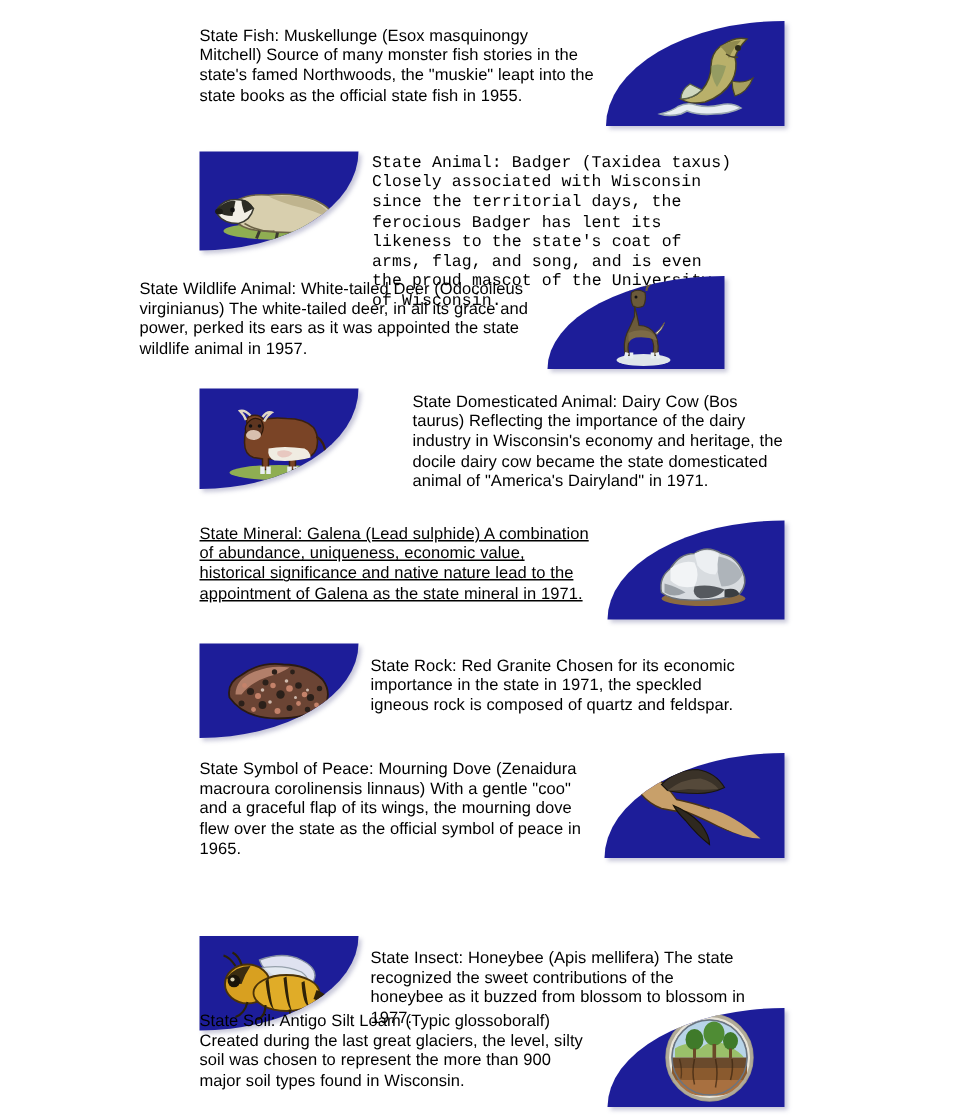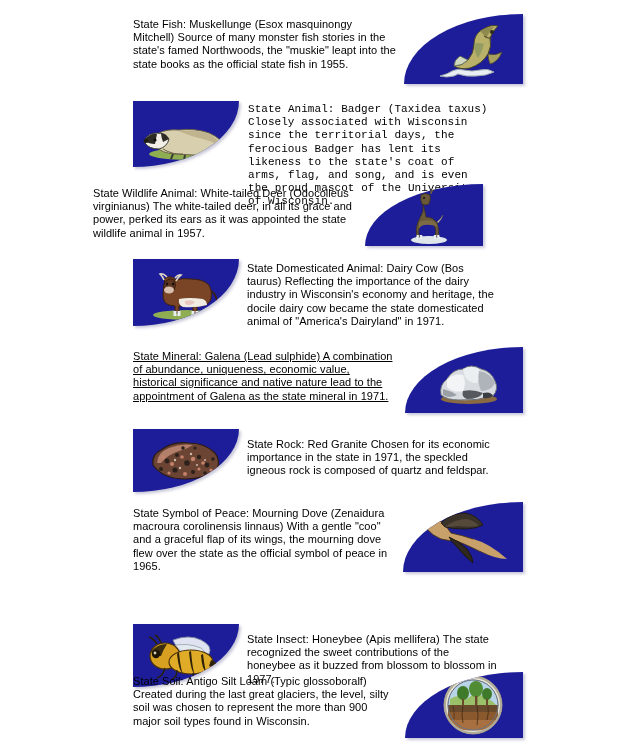--- a/index.html
+++ b/index.html
@@ -125,21 +125,21 @@
           <path d="M16 17 Q18 24 19 30 Q26 30 30 36 Q33 44 31 50 L28 50 Q30 43 27 38 Q23 34 18 35 Q13 36 12 42 Q11 47 13 50 L10 50 Q8 42 11 35 Q14 29 16 24 Z" fill="#6b5a3a" stroke="#3a3022" stroke-width="0.8"></path>
           <path d="M12 35 Q18 32 26 34 Q30 36 31 40 Q24 37 17 38 Q13 39 12 42 Z" fill="#7d6b46"></path>
           <path d="M11 48 L10 52 M14 48 L14 52 M28 48 L28 52 M31 48 L32 52" stroke="#e8eef2" stroke-width="2.4"></path>
           <path d="M31 36 Q35 32 36 28 Q33 33 30 35 Z" fill="#e8eef2" stroke="#6b5a3a" stroke-width="0.6"></path>
           <circle cx="17" cy="11" r="1" fill="#111"></circle>
         </svg>
       </div>
     </div>
   </div>
 
-  <div class="symbol-entry image-first" style="top:259px;">
+  <div class="symbol-entry image-first" style="top:259px;gap:28px;">
     <div class="emblem-panel curve-br" style="width:106px; height:67px; margin-left:133px;">
       <div class="emblem-art" style="left:12px; top:6px;">
         <svg width="82" height="56" viewBox="0 0 82 56">
           <ellipse cx="41" cy="50" rx="33" ry="5" fill="#8fae52"></ellipse>
           <path d="M20 18 Q18 13 23 12 Q28 11 31 15 Q36 13 46 14 Q58 14 64 20 Q68 26 66 34 Q64 40 56 41 L52 41 L52 48 L48 48 L48 41 L34 41 L34 48 L30 48 L30 41 L24 40 Q18 38 18 30 Q18 23 20 18 Z" fill="#7a4426" stroke="#3a2010" stroke-width="1"></path>
           <path d="M34 34 Q44 32 58 34 Q62 36 62 40 Q52 43 38 42 Q33 40 34 34 Z" fill="#f0ece2"></path>
           <path d="M22 12 Q18 8 15 9 Q18 12 19 15 M30 13 Q33 9 36 10 Q33 12 31 16" stroke="#e0d8c4" stroke-width="1.6" fill="none"></path>
           <path d="M20 17 Q24 12 29 15 Q32 20 29 25 Q24 28 20 25 Q17 21 20 17 Z" fill="#5e3520" stroke="#2c1708" stroke-width="0.8"></path>
           <ellipse cx="24" cy="25" rx="5" ry="3.4" fill="#d8bfae"></ellipse>
           <circle cx="22" cy="19" r="1.2" fill="#111"></circle>

